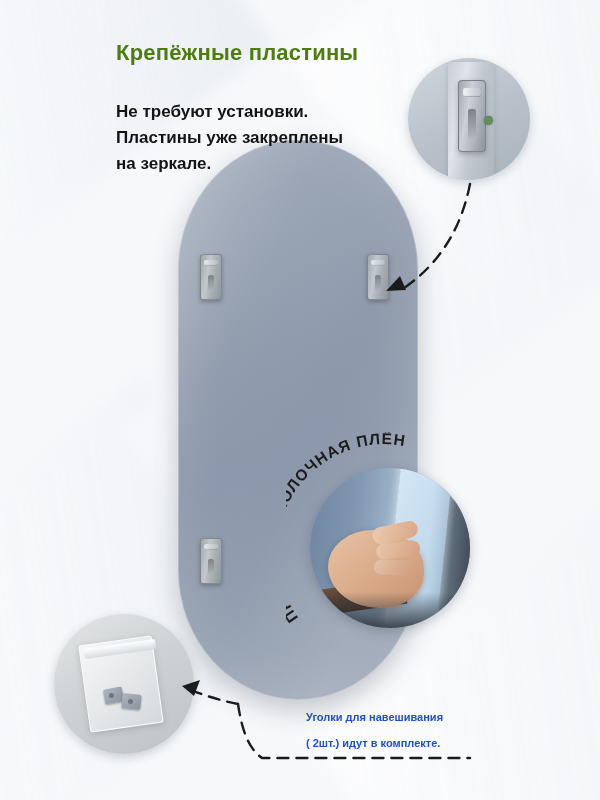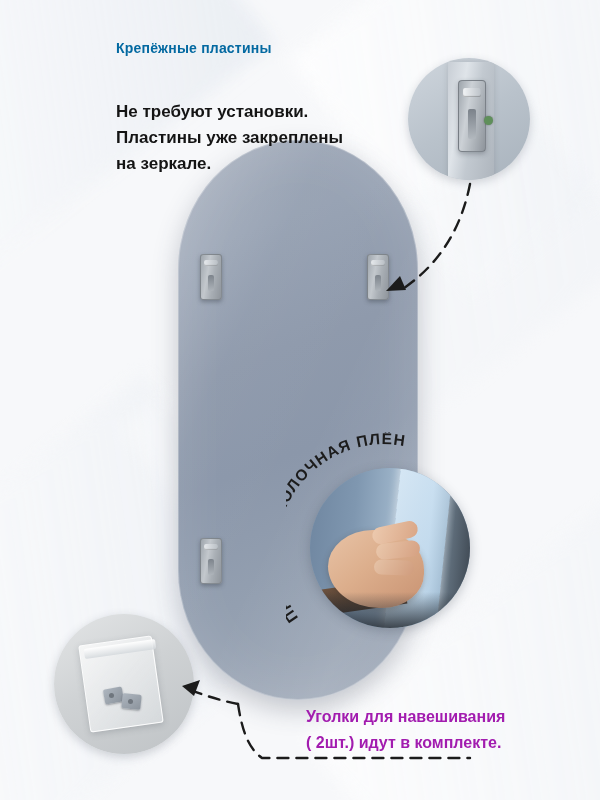--- a/index.html
+++ b/index.html
@@ -264,42 +264,42 @@
     background: #6f767e;
   }
   .callout-bag .sc1 { left: 55px; top: 79px; }
   .callout-bag .sc2 { left: 74px; top: 85px; }
 
   
   .heading {
     position: absolute;
     left: 116px;
     top: 40px;
-    font-size: 14px;
+    font-size: 22px;
     font-weight: bold;
-    color: #0369a1;
+    color: #4d7c0f;
     letter-spacing: 0.2px;
   }
   .subtext {
     position: absolute;
     left: 116px;
     top: 99px;
     font-size: 17px;
     font-weight: bold;
     color: #141414;
     line-height: 26px;
     white-space: pre-line;
   }
   .bottom-text {
     position: absolute;
     left: 306px;
     top: 704px;
-    font-size: 16px;
+    font-size: 11px;
     font-weight: bold;
-    color: #a21caf;
+    color: #1d4ed8;
     line-height: 26px;
     white-space: pre-line;
   }
 
   
   .arrows {
     position: absolute;
     left: 0; top: 0;
     width: 600px; height: 800px;
     pointer-events: none;

